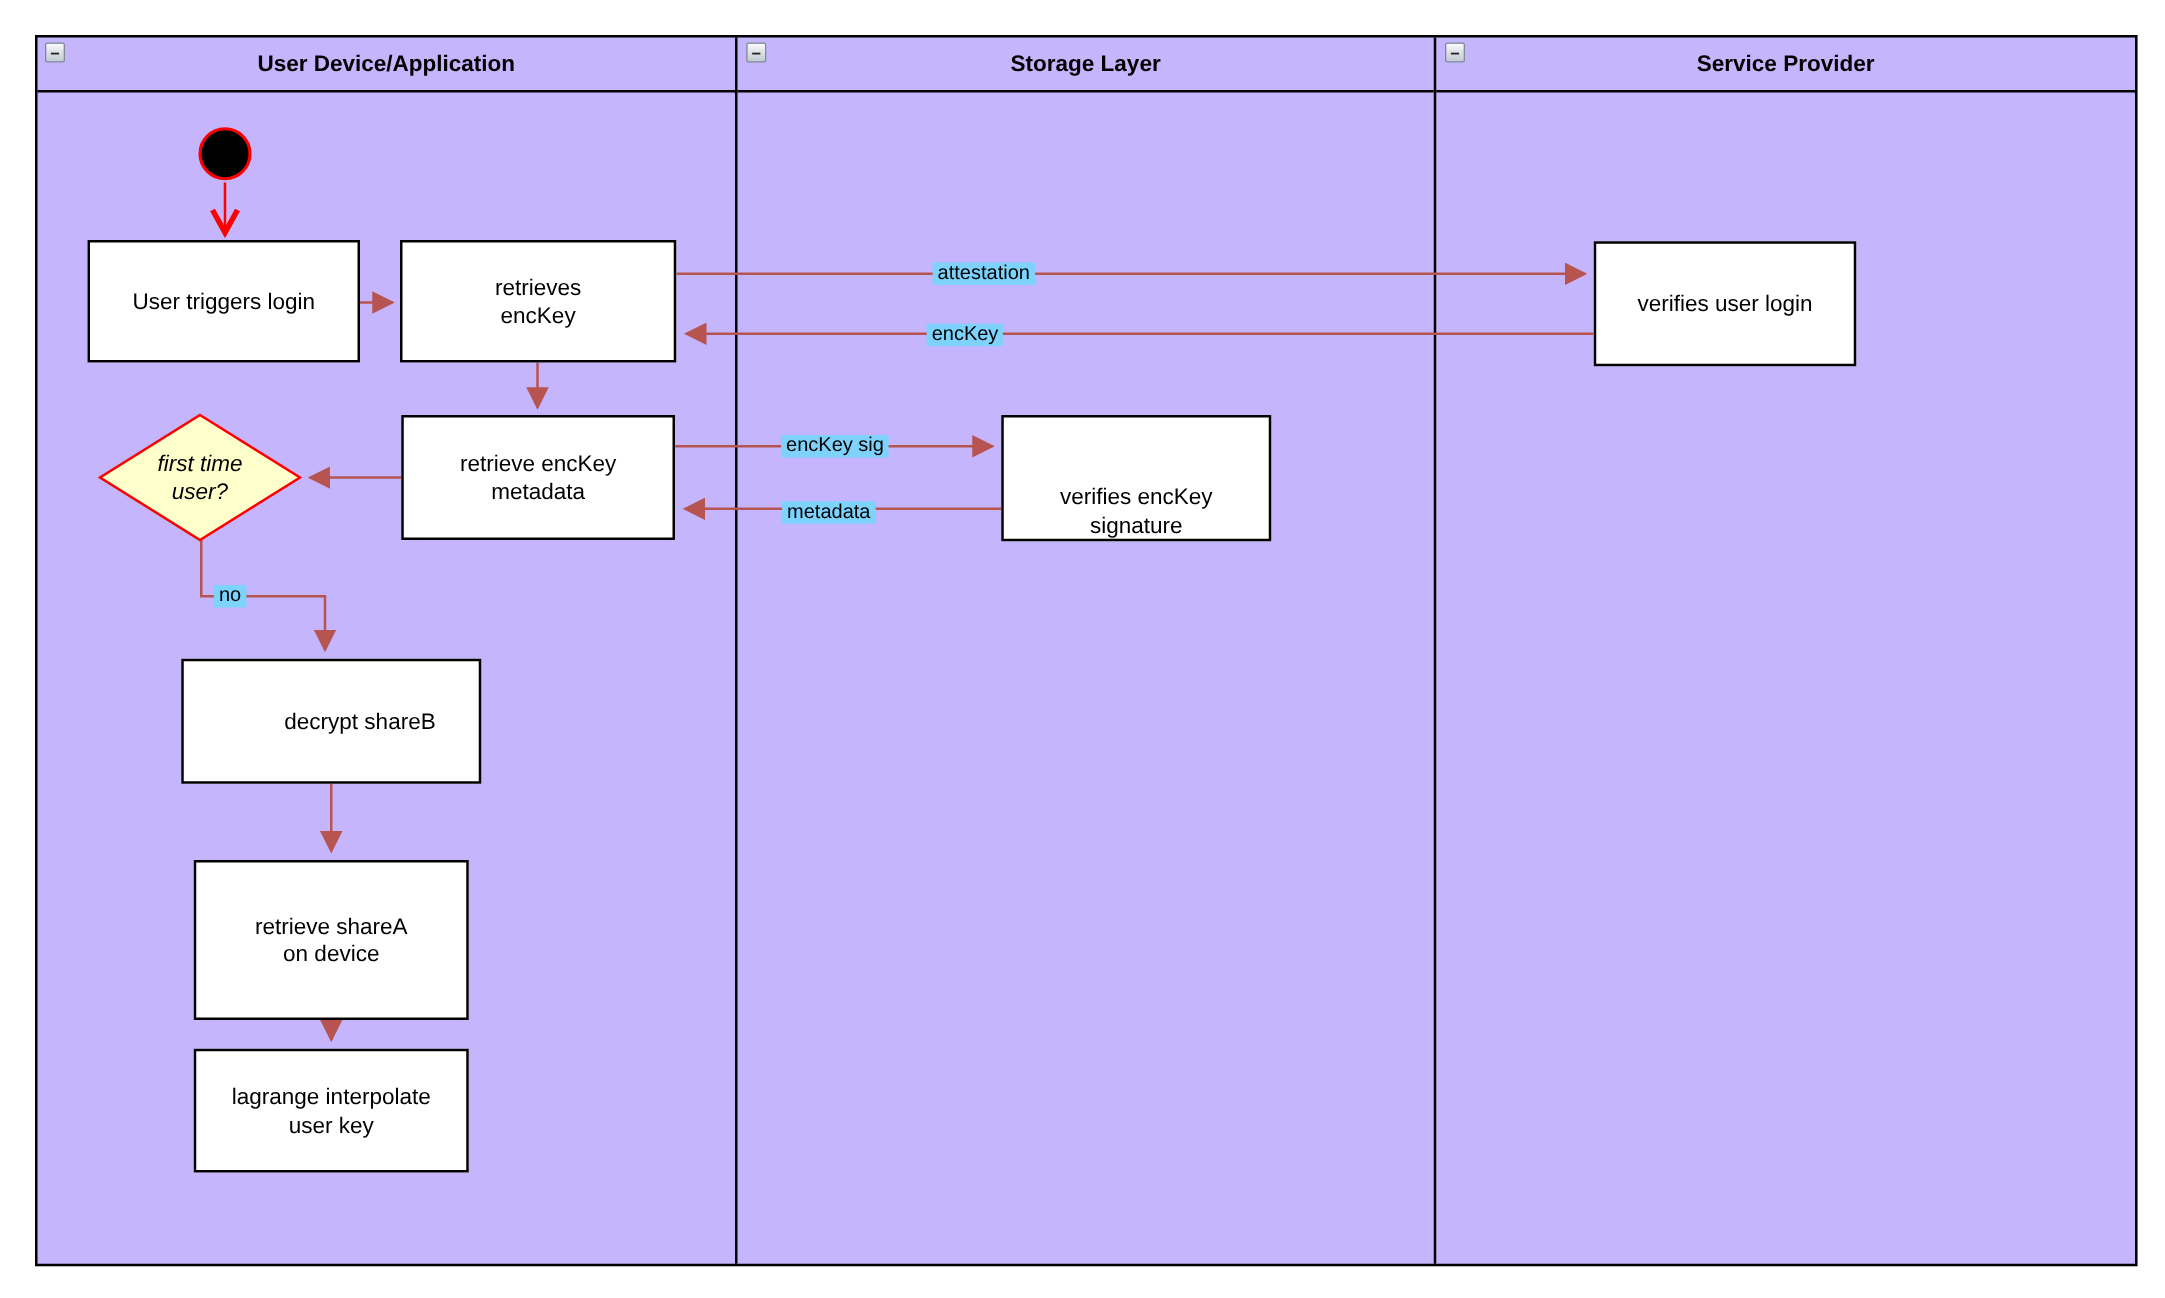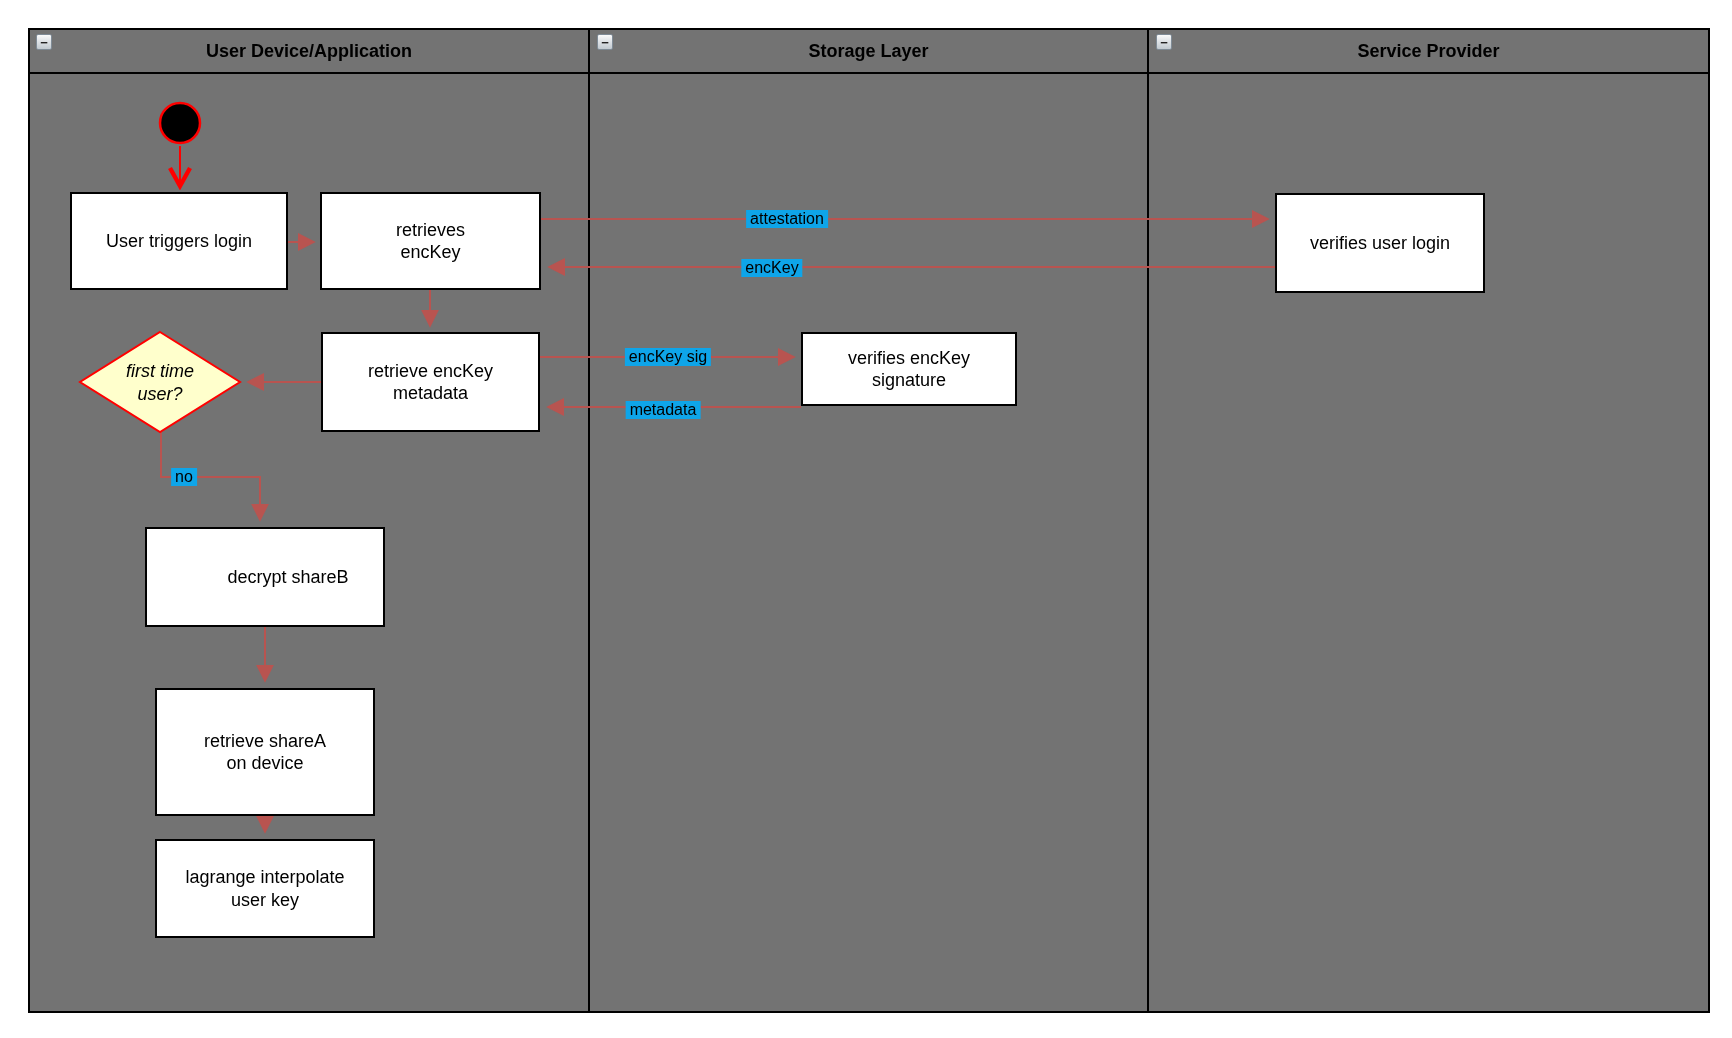--- a/index.html
+++ b/index.html
@@ -1,39 +1,39 @@
 <!DOCTYPE html>
 <html><head>
 <meta charset="utf-8">
 <style>
   html,body{margin:0;padding:0;background:#ffffff;}
   body{width:1732px;height:1038px;position:relative;font-family:"Liberation Sans",sans-serif;color:#000;overflow:hidden;}
 
   
-  .pool{position:absolute;left:28px;top:28px;width:1682px;height:985px;border:2px solid #000;box-sizing:border-box;z-index:1;background:#737373;}
+  .pool{position:absolute;left:28px;top:28px;width:1682px;height:985px;border:2px solid #000;box-sizing:border-box;z-index:1;background:#c4b5fd;}
   .lane{position:absolute;top:0;height:100%;box-sizing:border-box;}
   .lane.l1{left:0;width:560px;border-right:2px solid #000;}
   .lane.l2{left:560px;width:559px;border-right:2px solid #000;}
   .lane.l3{left:1119px;width:559px;}
   .lane-header{position:absolute;left:0;top:0;width:100%;height:44px;border-bottom:2px solid #000;box-sizing:border-box;display:flex;align-items:center;justify-content:center;}
   .lane-title{font-weight:bold;font-size:18px;}
   .collapse-btn{position:absolute;left:7px;top:6px;width:16px;height:16px;box-sizing:border-box;border:1px solid #7f8b96;border-radius:2px;background:linear-gradient(180deg,#fbfbfb 0%,#dfe3e7 45%,#c2cad1 100%);display:flex;align-items:center;justify-content:center;font-size:13px;font-weight:bold;color:#222;line-height:1;cursor:pointer;z-index:6;}
 
   
   svg.wires{position:absolute;left:0;top:0;z-index:2;}
 
   
   .node{position:absolute;background:#fff;border:2px solid #000;box-sizing:border-box;display:flex;align-items:center;justify-content:center;text-align:center;z-index:3;}
   .node-label{font-size:18px;line-height:1.25;white-space:pre-line;}
 
   
   .decision-label{position:absolute;left:160px;top:382px;transform:translate(-50%,-50%);text-align:center;font-size:18px;line-height:1.25;white-space:pre-line;z-index:3;font-style:italic;}
 
   
-  .edge-label{position:absolute;transform:translate(-50%,-50%);background:#0ea5e9;padding:0 4px;font-size:16px;white-space:nowrap;z-index:4;}
+  .edge-label{position:absolute;transform:translate(-50%,-50%);background:#7dd3fc;padding:0 4px;font-size:16px;white-space:nowrap;z-index:4;}
 </style>
 </head>
 <body>
 
 <div class="pool">
   <div class="lane l1">
     <div class="lane-header">
       <span class="lane-title">User Device/Application</span>
     </div>
   </div>
@@ -87,21 +87,21 @@
   <span class="node-label">retrieves
 encKey</span>
 </div>
 <div class="node" style="left:1275px;top:193px;width:210px;height:100px;">
   <span class="node-label">verifies user login</span>
 </div>
 <div class="node" style="left:321px;top:332px;width:219px;height:100px;">
   <span class="node-label">retrieve encKey
 metadata</span>
 </div>
-<div class="node" style="left:801px;top:332px;width:216px;height:74px;">
+<div class="node" style="left:801px;top:332px;width:216px;height:101px;align-items:flex-end;">
   <span class="node-label">verifies encKey
 signature</span>
 </div>
 <div class="node" style="left:145px;top:527px;width:240px;height:100px;padding-left:46px;">
   <span class="node-label">decrypt shareB</span>
 </div>
 <div class="node" style="left:155px;top:688px;width:220px;height:128px;">
   <span class="node-label">retrieve shareA
 on device</span>
 </div>

